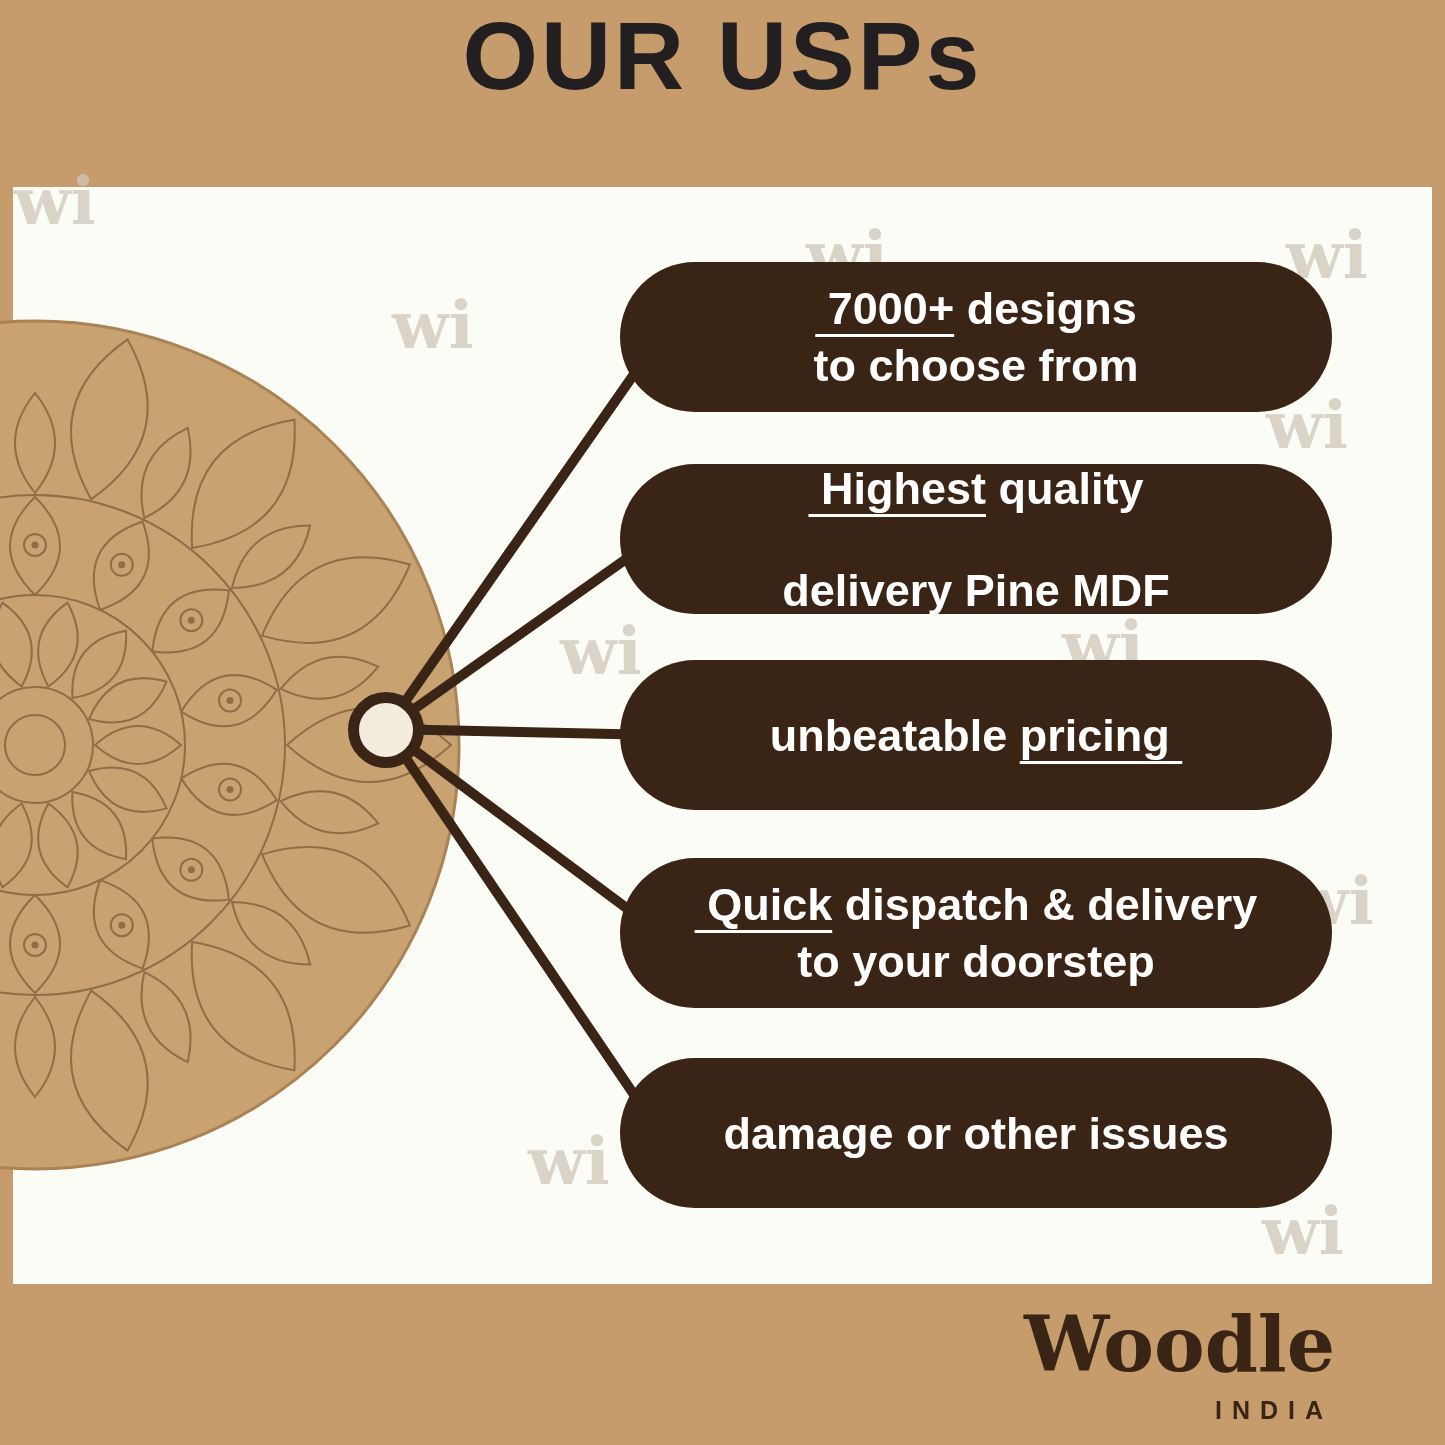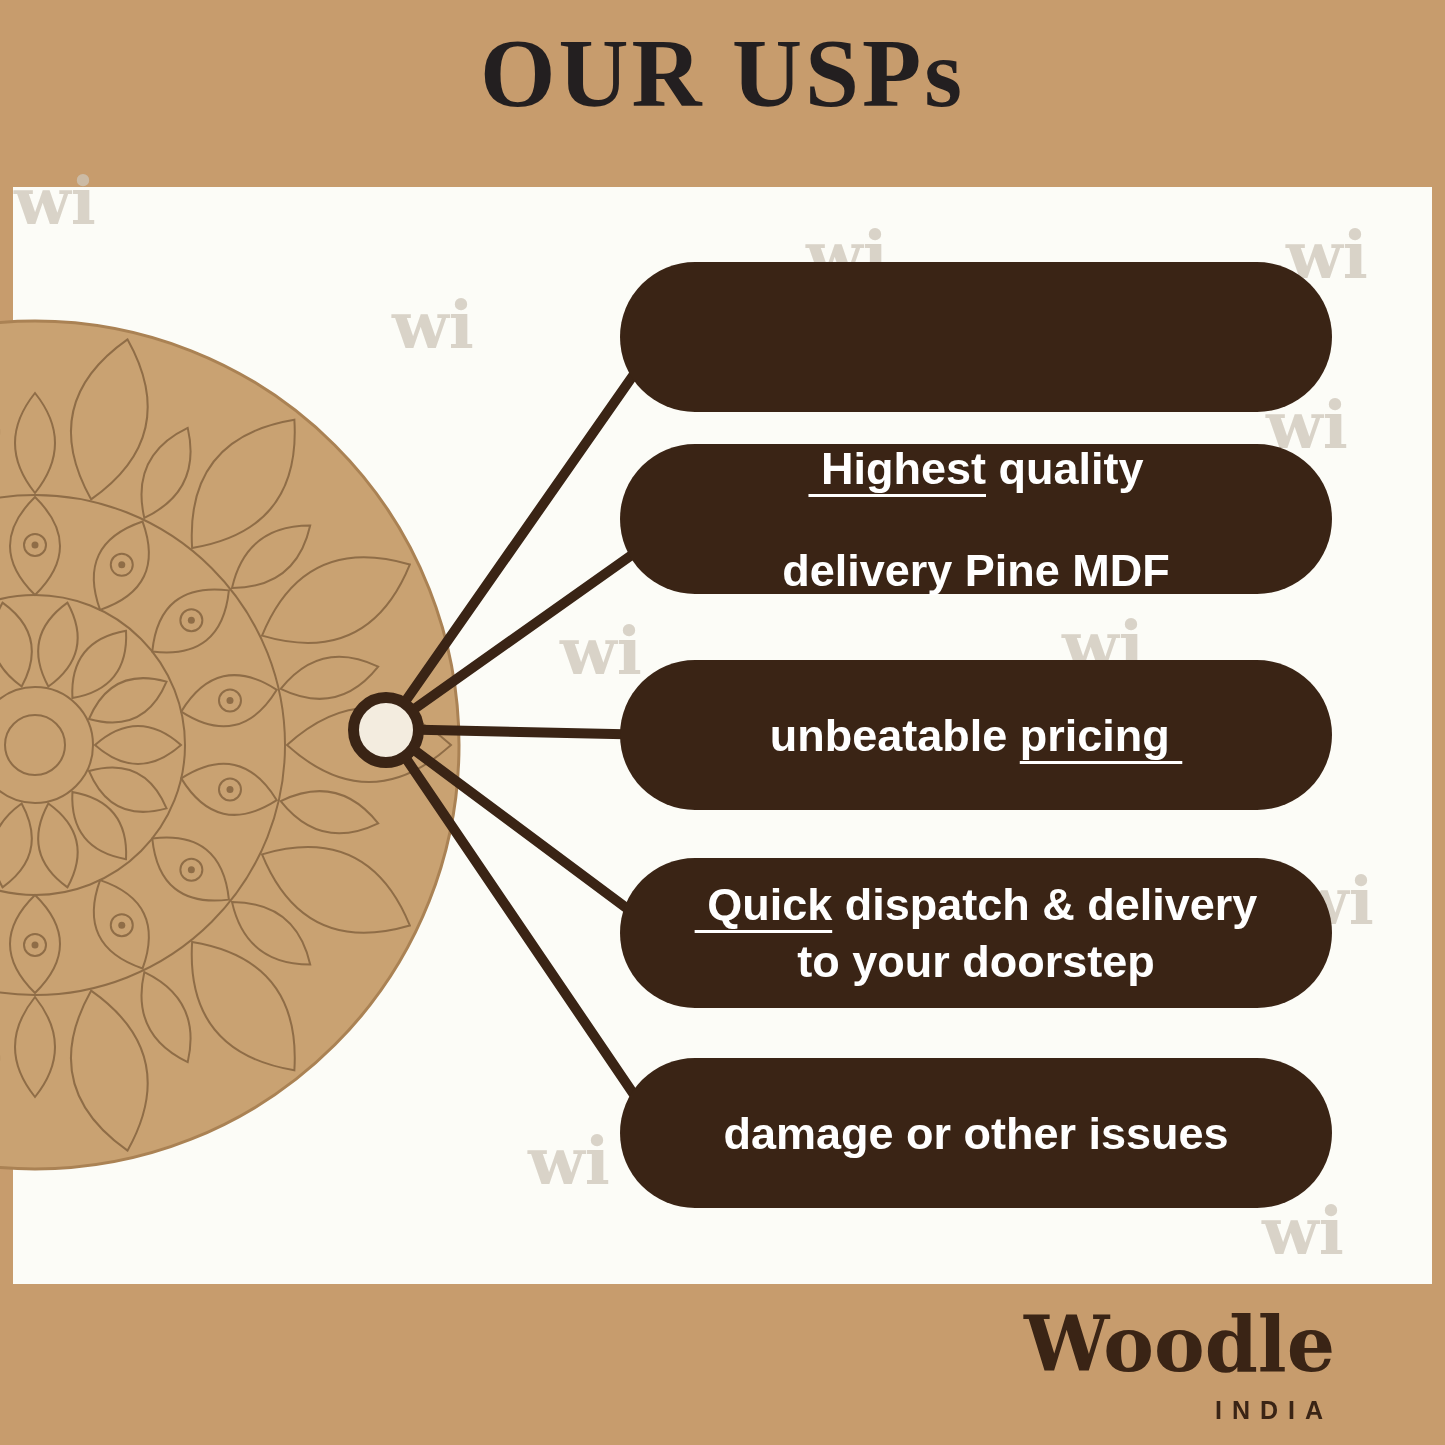--- a/index.html
+++ b/index.html
@@ -5,21 +5,21 @@
   html,body{margin:0;padding:0;}
   .page{
     position:relative;
     width:1445px;height:1445px;
     background:#c79c6d;
     overflow:hidden;
     font-family:"Liberation Sans", sans-serif;
   }
   .band-top{
     position:absolute;top:0;left:0;right:0;height:146px;
-    display:flex;align-items:center;justify-content:center;font-family:Liberation Serif, serif;
+    display:flex;align-items:flex-start;justify-content:center;
   }
   .page-title{
     margin:0;
     font-size:97px;
     font-weight:800;
     letter-spacing:3px;
     color:#231f20;
   }
   .content{
     position:absolute;left:13px;right:13px;top:187px;bottom:161px;
@@ -208,22 +208,24 @@
       <line x1="386" y1="729" x2="660" y2="535" stroke="#3a2415" stroke-width="10" stroke-linecap="round"></line>
       <line x1="386" y1="729" x2="660" y2="735" stroke="#3a2415" stroke-width="10" stroke-linecap="round"></line>
       <line x1="386" y1="729" x2="660" y2="933" stroke="#3a2415" stroke-width="10" stroke-linecap="round"></line>
       <line x1="386" y1="729" x2="660" y2="1133" stroke="#3a2415" stroke-width="10" stroke-linecap="round"></line>
     </svg>
 
   <div class="hub"></div>
 
   <div id="usp-list">
       <div class="pill" style="top: 262px;">
-      </div>
-      <div class="pill" style="top: 444px; gap: 45px;">
+        <div class="pill-line"><span class="u">&nbsp;7000+</span><span> designs</span></div>
+        <div class="pill-line"><span>to choose from</span></div>
+      </div>
+      <div class="pill" style="top: 464px; gap: 45px;">
         <div class="pill-line"><span class="u">&nbsp;Highest</span><span> quality</span></div>
         <div class="pill-line"><span>delivery Pine MDF</span></div>
       </div>
       <div class="pill" style="top: 660px;">
         <div class="pill-line"><span>unbeatable </span><span class="u">pricing&nbsp;</span></div>
       </div>
       <div class="pill" style="top: 858px;">
         <div class="pill-line"><span class="u">&nbsp;Quick</span><span> dispatch &amp; delivery</span></div>
         <div class="pill-line"><span>to your doorstep</span></div>
       </div>

